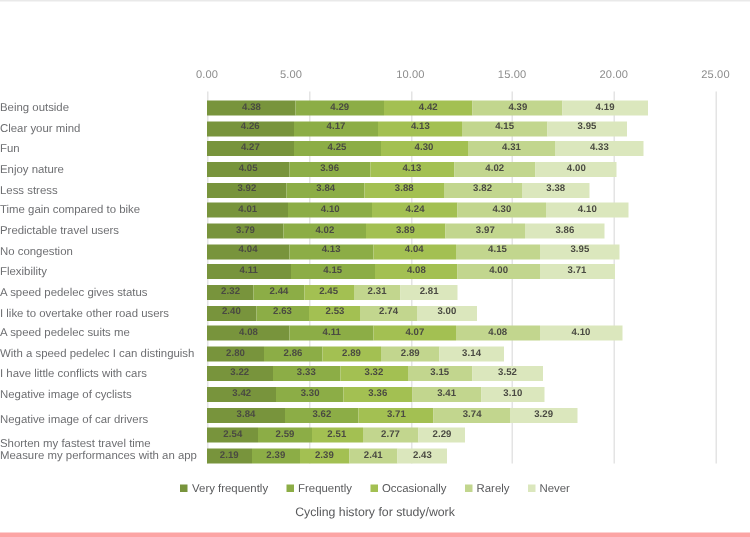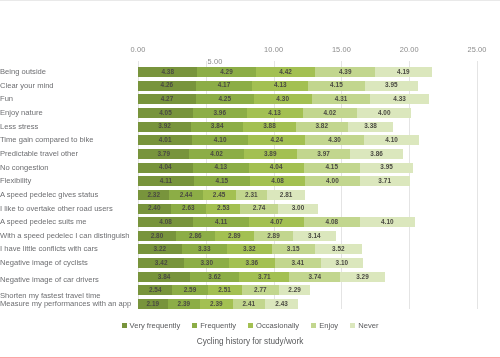--- a/index.html
+++ b/index.html
@@ -7,21 +7,21 @@
     width:500px;height:358px;
     background:#ffffff;
     font-family:"Liberation Sans","DejaVu Sans",sans-serif;
     color:#58595b;
     overflow:hidden;
     position:relative;
   }
   #frame{
     position:absolute;left:0;top:0;width:500px;height:358px;
     border-top:1px solid #e9e9e9;
-    border-bottom:1px solid #fca5a5;
+    border-bottom:3px solid #fca5a5;
     box-sizing:border-box;
     background:#fff;
   }
   
   #plot{
     position:absolute;
     left:138px;      
     top:60px;
     width:339px;     
     height:248px;
@@ -97,35 +97,35 @@
     text-align:center;font-size:8.2px;color:#58595b;
   }
 </style>
 </head>
 <body>
 
 <div id="frame">
 
   <div id="ticklabels">
       <div class="tick" style="left: 138px;">0.00</div>
-      <div class="tick" style="left: 215px; margin-top: 12px;">5.00</div>
+      <div class="tick" style="left: 194px;">5.00</div>
       <div class="tick" style="left: 273.6px;">10.00</div>
       <div class="tick" style="left: 341.4px;">15.00</div>
       <div class="tick" style="left: 409.2px;">20.00</div>
       <div class="tick" style="left: 477px;">25.00</div>
     </div>
 
   <div id="catcol">
       <div class="catlabel" style="top: 6px;">Being outside</div>
       <div class="catlabel" style="top: 19.65px;">Clear your mind</div>
       <div class="catlabel" style="top: 33.3px;">Fun</div>
       <div class="catlabel" style="top: 46.95px;">Enjoy nature</div>
       <div class="catlabel" style="top: 60.6px;">Less stress</div>
       <div class="catlabel" style="top: 74.25px;">Time gain compared to bike</div>
-      <div class="catlabel" style="top: 87.9px;">Predictable travel other</div>
+      <div class="catlabel" style="top: 87.9px;">Predictable travel users</div>
       <div class="catlabel" style="top: 101.55px;">No congestion</div>
       <div class="catlabel" style="top: 115.2px;">Flexibility</div>
       <div class="catlabel" style="top: 128.85px;">A speed pedelec gives status</div>
       <div class="catlabel" style="top: 142.5px;">I like to overtake other road users</div>
       <div class="catlabel" style="top: 156.15px;">A speed pedelec suits me</div>
       <div class="catlabel" style="top: 169.8px;">With a speed pedelec I can distinguish</div>
       <div class="catlabel" style="top: 183.45px;">I have little conflicts with cars</div>
       <div class="catlabel" style="top: 197.1px;">Negative image of cyclists</div>
       <div class="catlabel" style="top: 214px;">Negative image of car drivers</div>
       <div class="catlabel" style="top: 230px;">Shorten my fastest travel time</div>
@@ -455,21 +455,21 @@
       <div class="legitem">
         <span class="swatch" style="background: rgb(140, 173, 70);"></span>
         <span class="lbl">Frequently</span>
       </div>
       <div class="legitem">
         <span class="swatch" style="background: rgb(163, 192, 82);"></span>
         <span class="lbl">Occasionally</span>
       </div>
       <div class="legitem">
         <span class="swatch" style="background: rgb(194, 214, 142);"></span>
-        <span class="lbl">Enjoy</span>
+        <span class="lbl">Rarely</span>
       </div>
       <div class="legitem">
         <span class="swatch" style="background: rgb(219, 231, 189);"></span>
         <span class="lbl">Never</span>
       </div>
     </div>
 
   <div id="axistitle">Cycling history for study/work</div>
 
 </div>

